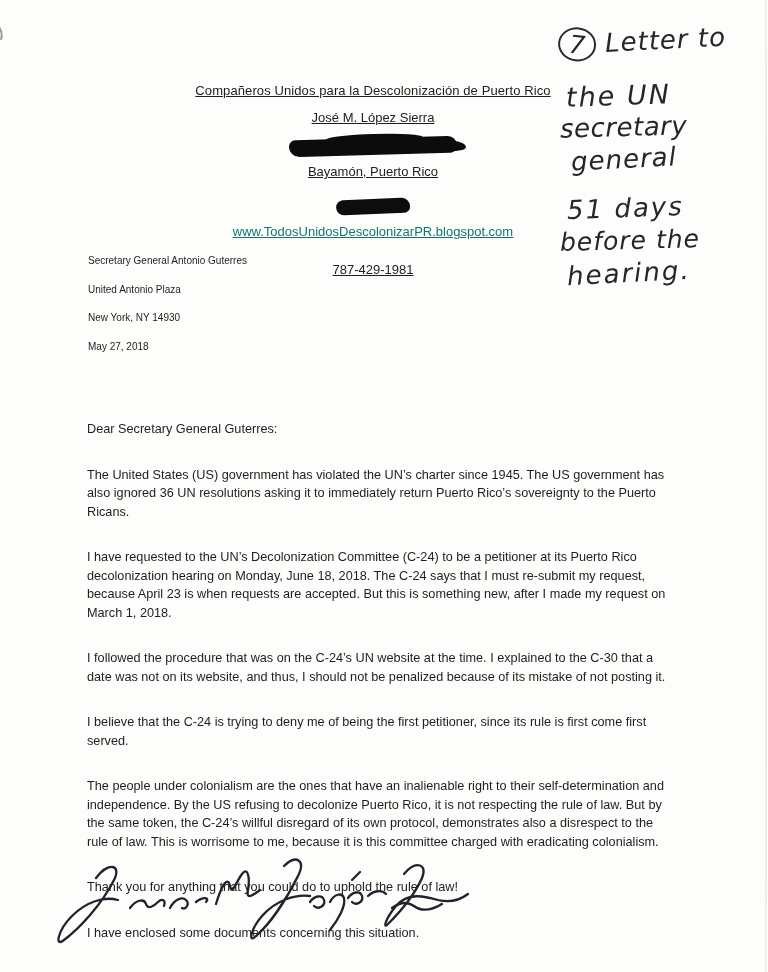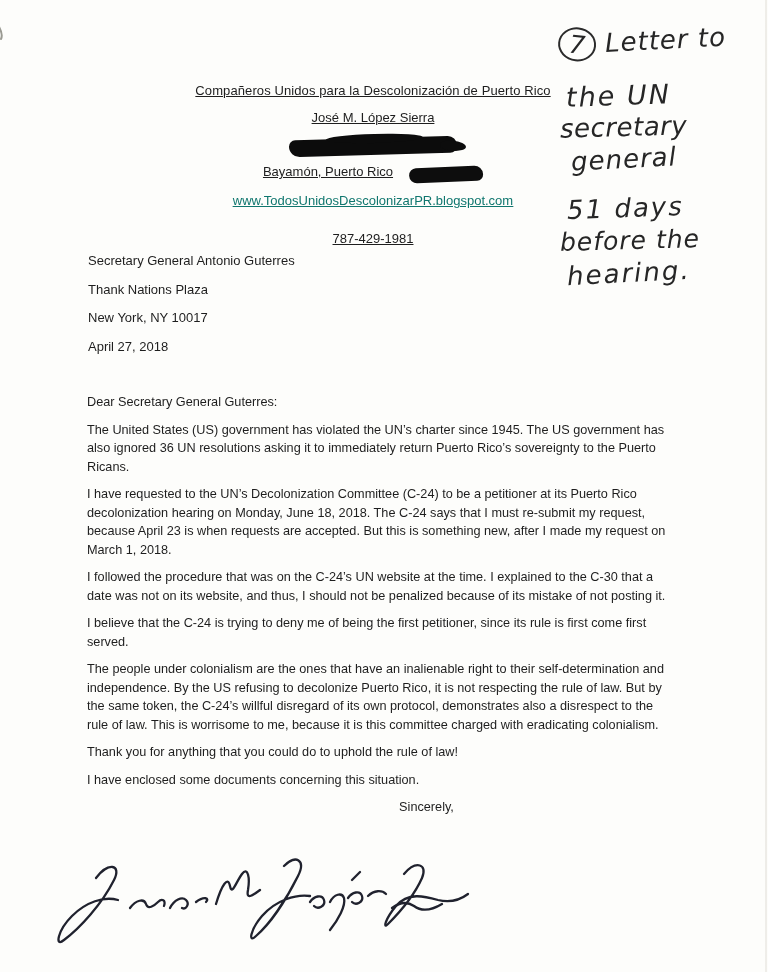--- a/index.html
+++ b/index.html
@@ -37,44 +37,44 @@
   .redact-1::before {
     content: ""; position: absolute; left: 22%; top: -4px; width: 58%; height: 9px;
     background: #0c0c0c; border-radius: 50%;
   }
   .redact-1::after {
     content: ""; position: absolute; right: -9px; top: 5px; width: 26px; height: 10px;
     background: #0c0c0c; border-radius: 45% 55% 50% 50%; transform: rotate(6deg);
   }
   .lh-city-row {
     margin-top: 8px;
-    display: flex; justify-content: center; align-items: center; gap: 16px;
+    display: flex; justify-content: center; align-items: center; gap: 16px; flex-direction: column;
   }
   .redact-2 {
     display: inline-block; width: 74px; height: 15px;
     background: #0d0d0d; border-radius: 8px 10px 7px 9px;
     transform: rotate(-2.5deg) translateY(2px);
   }
   .lh-site { margin-top: 11px; }
   .lh-site a, .lh-site span.url {
     color: #0f766e; text-decoration: underline; cursor: default;
   }
   .lh-phone { margin-top: 20px; }
   
   .recipient {
     position: absolute; left: 88px; top: 252px;
-    font-size: 13px; line-height: 18.5px;
+    font-size: 10px; line-height: 18.5px;
   }
   .recipient div { margin-bottom: 10px; }
   
   .body-text {
     position: absolute; left: 87px; top: 393px; width: 676px;
     font-size: 12.7px; line-height: 18.5px;
   }
-  .body-text p { margin-bottom: 9px; white-space: pre-line; }
+  .body-text p { margin-bottom: 9px; white-space: pre-line; margin-top: 27px; }
   .closing { margin-left: 3px; text-align: center; }
   
   .signature {
     position: absolute; left: 50px; top: 854px; width: 424px; height: 98px;
   }
   .signature svg { width: 100%; height: 100%; }
   
   .hand { position: absolute; color: #262626; font-family: "DejaVu Sans", sans-serif; }
   .hand-l1 { left: 558px; top: 24px; transform: rotate(-3deg); display: flex; align-items: center; gap: 9px; font-size: 26px; }
   .circled-num {
@@ -107,23 +107,23 @@
       <span class="redact-2"></span>
   </div>
   <div class="lh-site">
     <span class="url">www.TodosUnidosDescolonizarPR.blogspot.com</span>
   </div>
   <div class="lh-phone">787-429-1981</div>
 </div>
 
 <div class="recipient">
   <div>Secretary General Antonio Guterres</div>
-  <div>Thank Nations Plaza</div>
-  <div>New York, NY 10017</div>
-  <div>April 27, 2018</div>
+  <div>United Antonio Plaza</div>
+  <div>New York, NY 14930</div>
+  <div>May 27, 2018</div>
 </div>
 
 <div class="body-text">
   <p>Dear Secretary General Guterres:</p>
   <p>The United States (US) government has violated the UN’s charter since 1945. The US government has
 also ignored 36 UN resolutions asking it to immediately return Puerto Rico’s sovereignty to the Puerto
 Ricans.</p>
   <p>I have requested to the UN’s Decolonization Committee (C-24) to be a petitioner at its Puerto Rico
 decolonization hearing on Monday, June 18, 2018. The C-24 says that I must re-submit my request,
 because April 23 is when requests are accepted. But this is something new, after I made my request on

